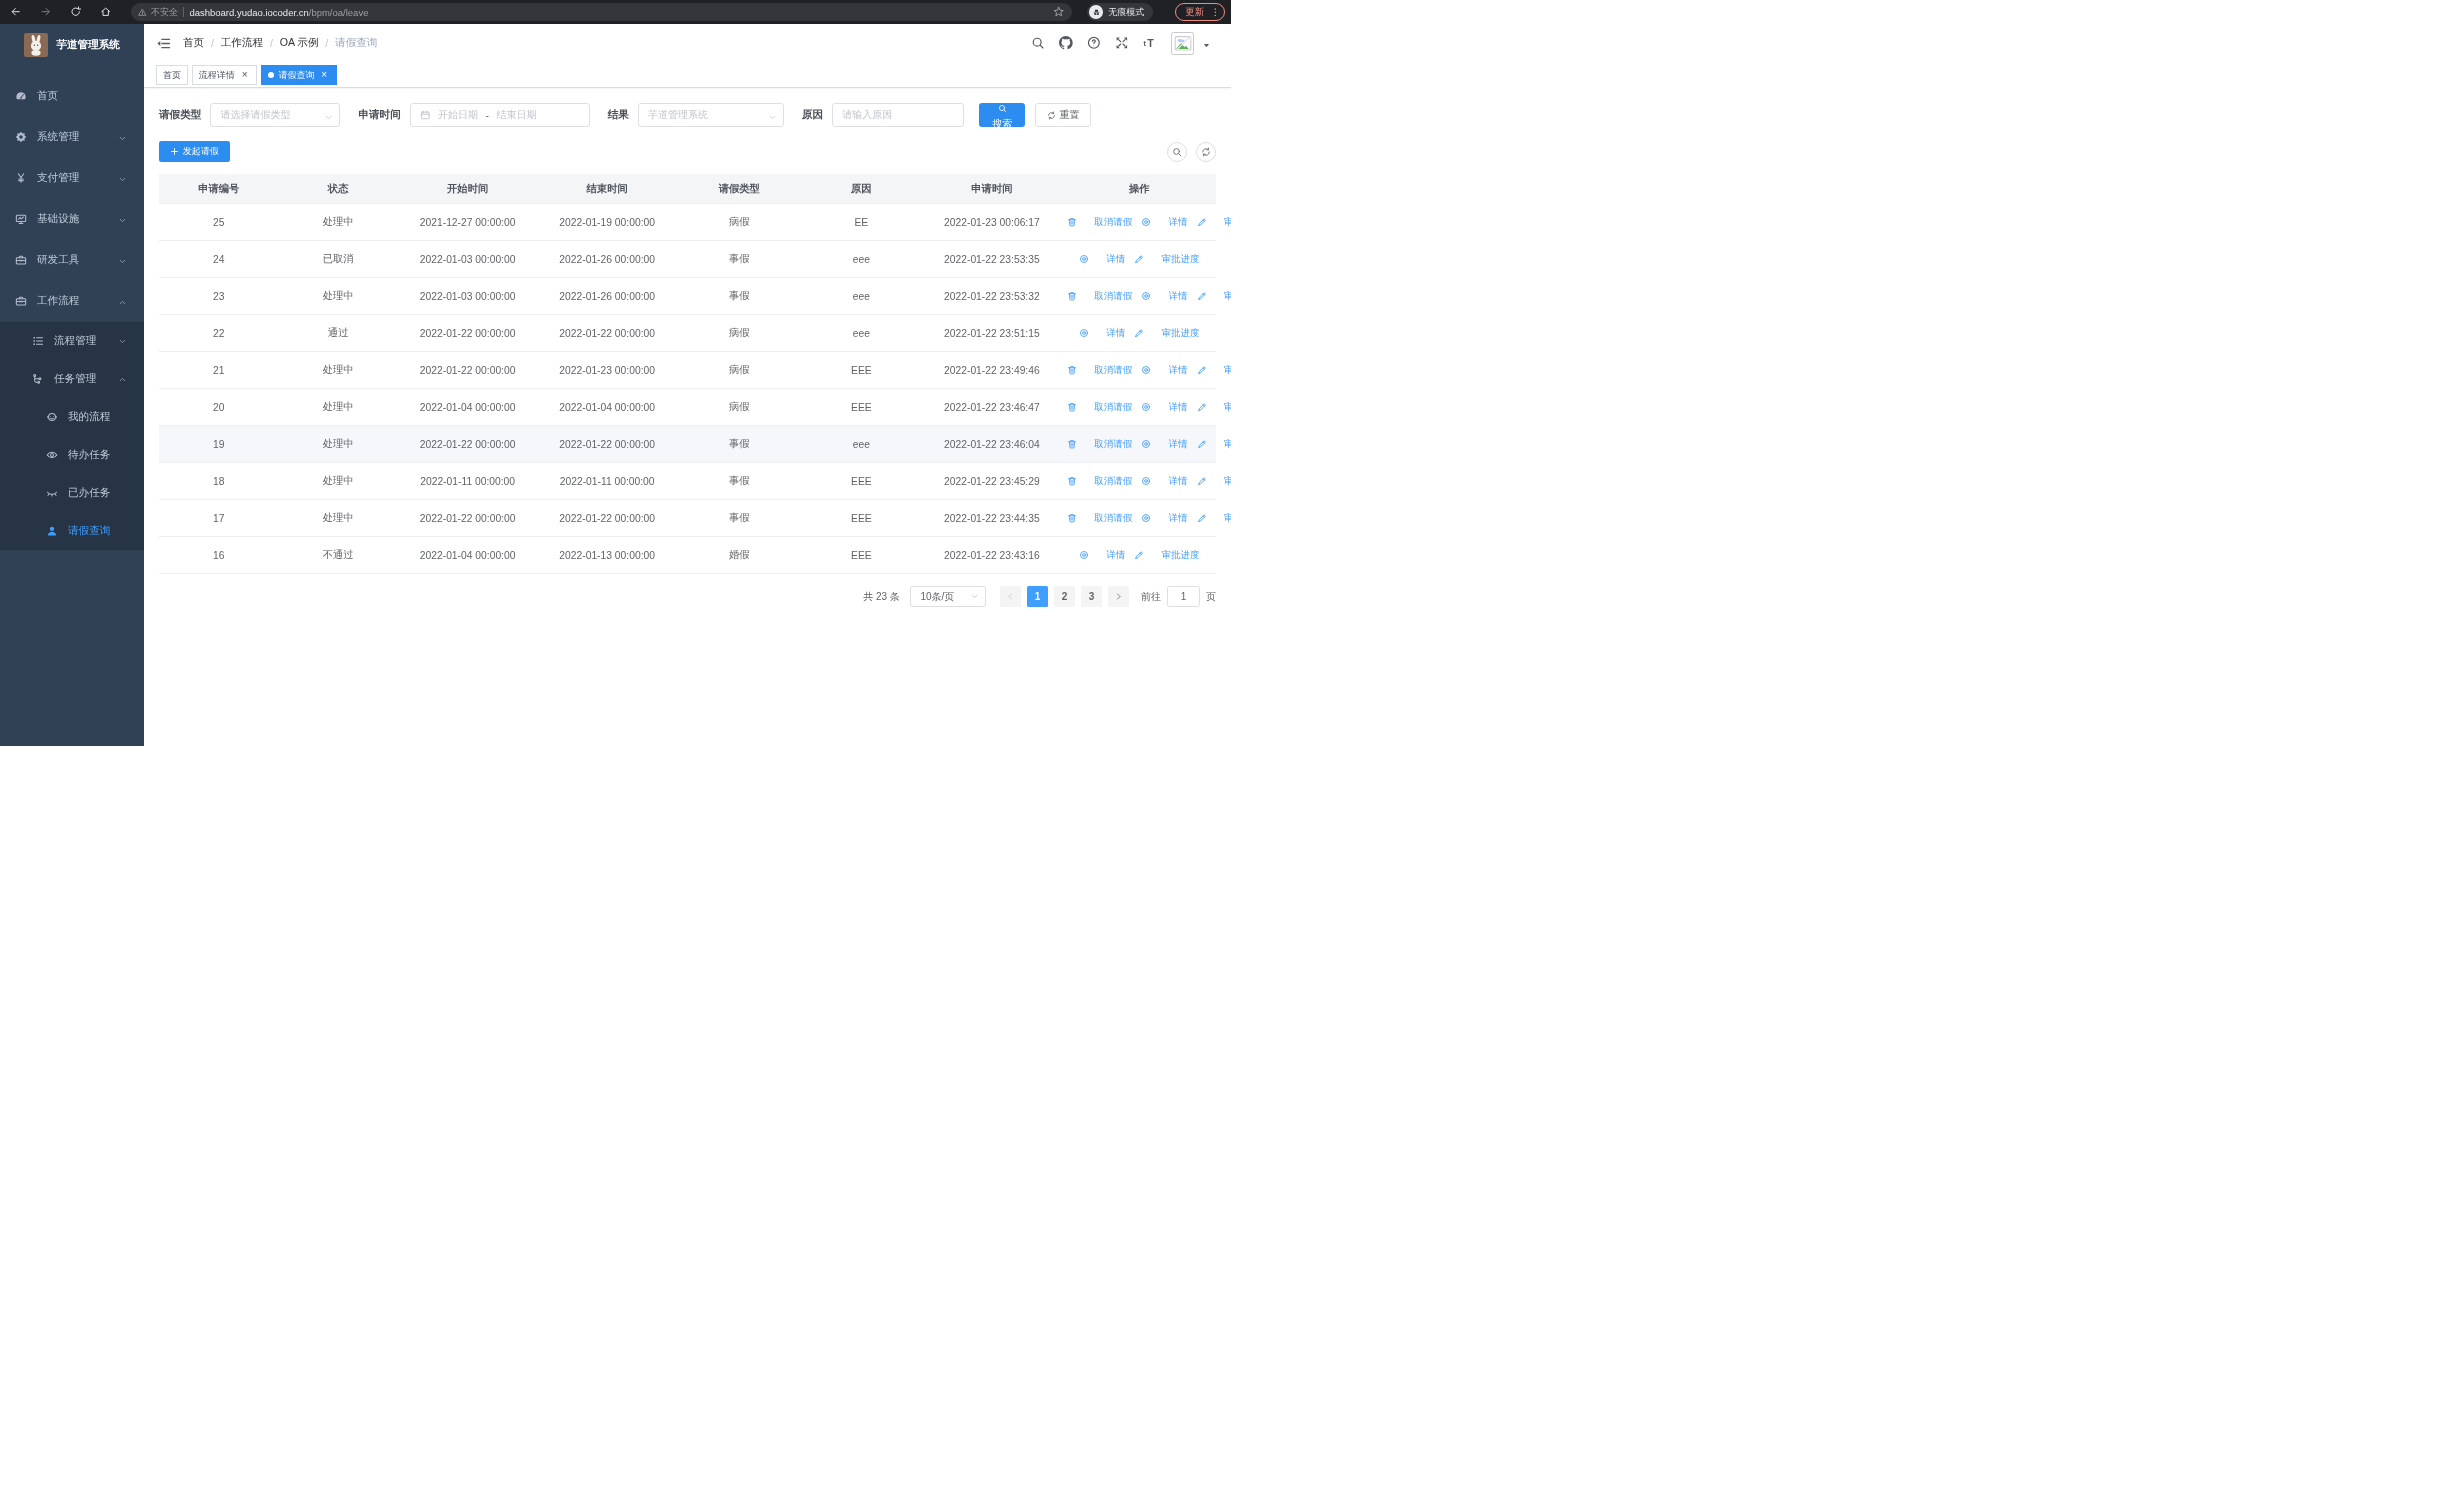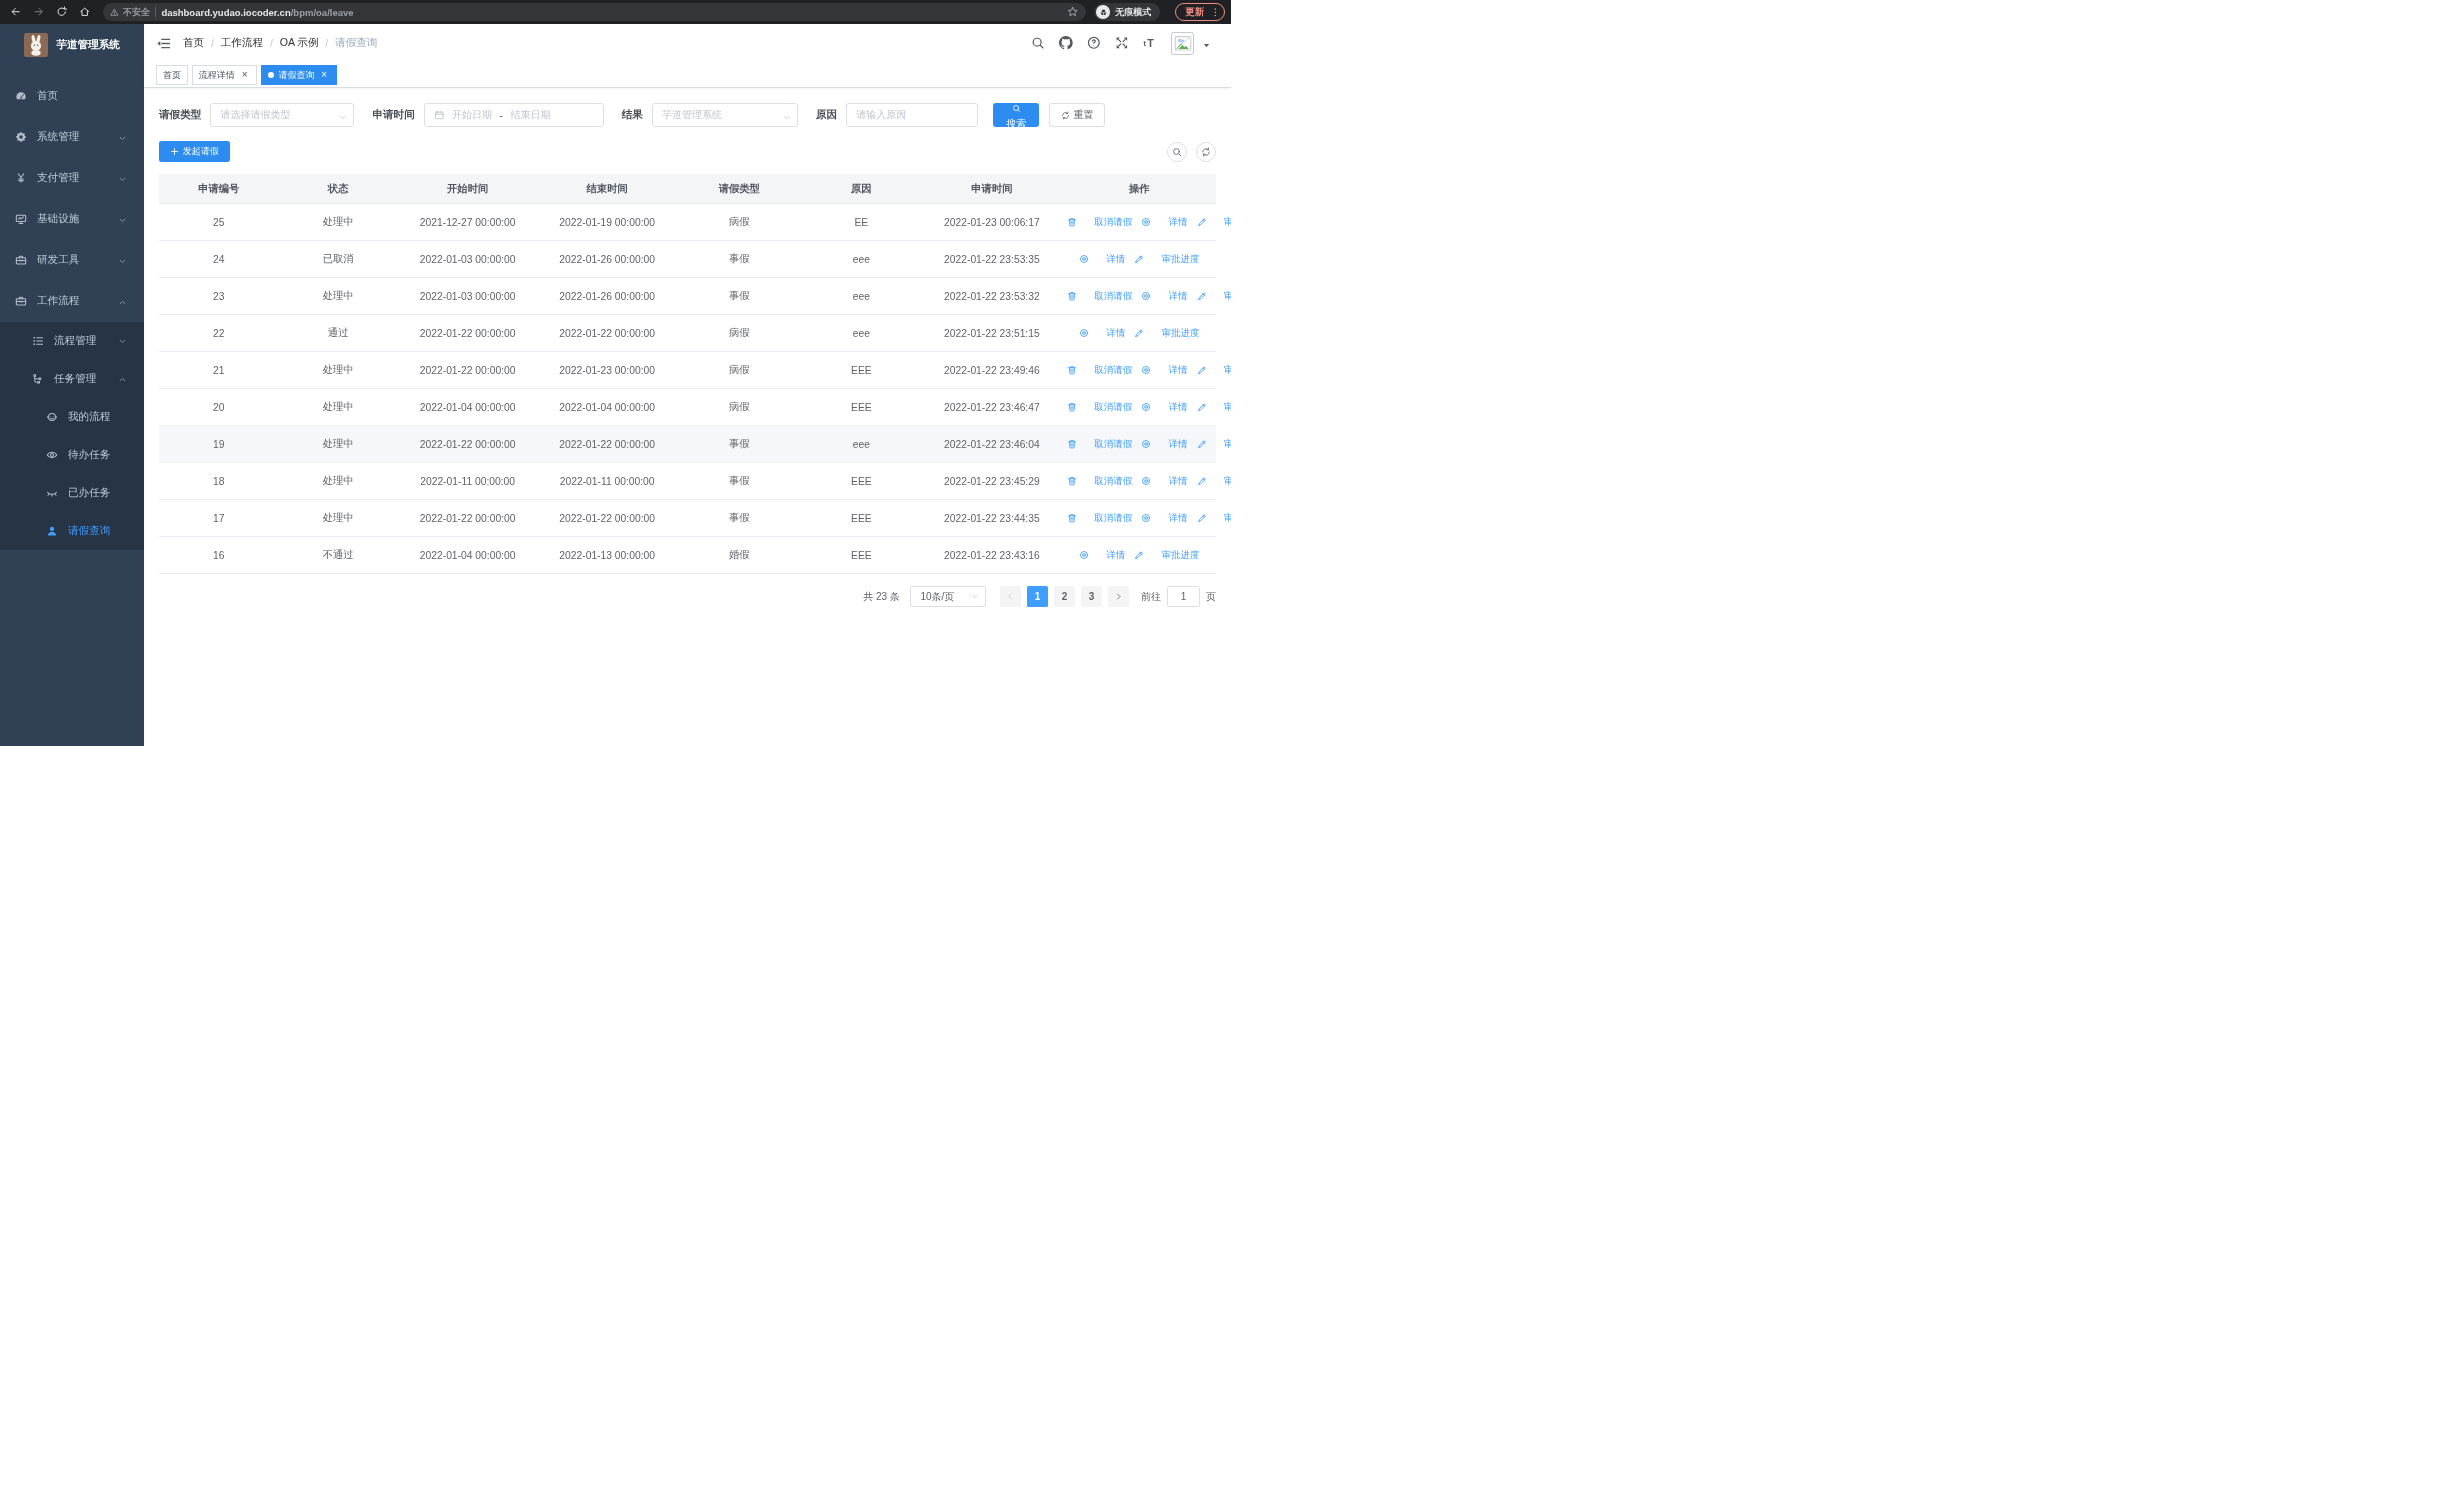--- a/index.html
+++ b/index.html
@@ -1,20 +1,20 @@
 <!DOCTYPE html>
 <html style="font-size:12px"><head>
 <meta charset="utf-8">
 <style>
   * { box-sizing: border-box; margin: 0; padding: 0; }
   html,body { width:1231px; height:747px; overflow:hidden;
     font-family:"Liberation Sans","DejaVu Sans",sans-serif; background:#fff; }
 
   
-  .browser-bar{height:24px;background:#202124;display:flex;align-items:center;padding:0 6px;gap:3px;font-weight:bold;}
+  .browser-bar{height:24px;background:#202124;display:flex;align-items:center;padding:0 6px;gap:10px;}
   .bicon{width:20px;height:20px;display:flex;align-items:center;justify-content:center;color:#dee1e6;border-radius:50%;flex:0 0 auto;cursor:pointer;}
   .bicon svg{width:11.4px;height:11.4px;}
   .bicon.disabled{color:#7d8084;}
   .url-bar{flex:1;height:17.5px;background:#35363a;border-radius:9px;display:flex;align-items:center;padding:0 7.6px;gap:5.3px;min-width:0;margin:0 4.6px;cursor:text;}
   .security{display:flex;align-items:center;gap:3.8px;color:#9aa0a6;font-size:9px;white-space:nowrap;}
   .security svg{width:9px;height:9px;}
   .sec-divider{width:0.8px;height:10px;background:#5f6368;}
   .url-text{font-size:9.5px;color:#e8eaed;white-space:nowrap;overflow:hidden;}
   .url-text .path{color:#9aa0a6;}
   .url-spacer{flex:1;}
@@ -391,21 +391,21 @@
           <span class="dot"></span>
           <span>请假查询</span>
           <span class="close">×</span>
         </div>
       </div>
 
     <div class="content">
 
       <div class="filters">
         <span class="f-label">请假类型</span>
-        <div class="sel" style="width:144px">
+        <div class="sel" style="width:130px">
           <span class="placeholder">请选择请假类型</span>
           <span class="chev"><svg viewBox="0 0 16 16" fill="none" stroke="currentColor" stroke-width="1.4" stroke-linecap="round" stroke-linejoin="round">
                 <path d="M3.8 5.8 8 10l4.2-4.2"></path>
               </svg></span>
         </div>
         <span class="f-label">申请时间</span>
         <div class="date-range" style="width:180px">
           <span class="cal"><svg viewBox="0 0 16 16" fill="none" stroke="currentColor" stroke-width="1.4" stroke-linecap="round" stroke-linejoin="round">
                 <rect x="2.2" y="3.2" width="11.6" height="10" rx="1"></rect>
                 <path d="M2.2 6.4h11.6M5.4 1.9v2.5M10.6 1.9v2.5"></path>

